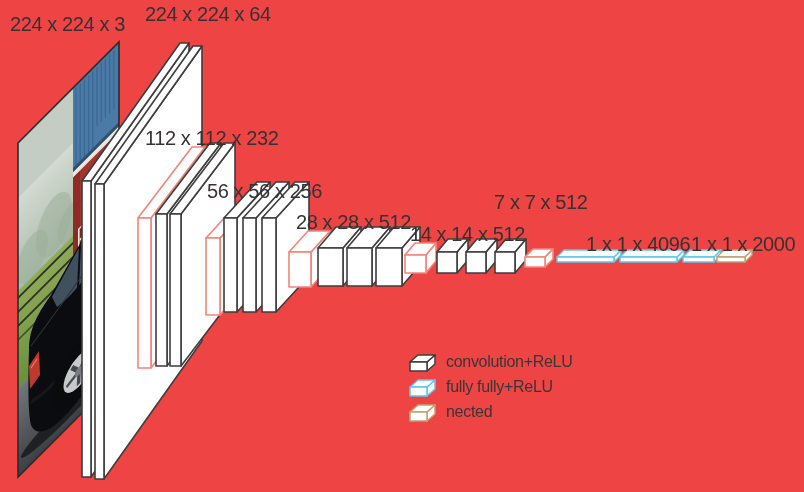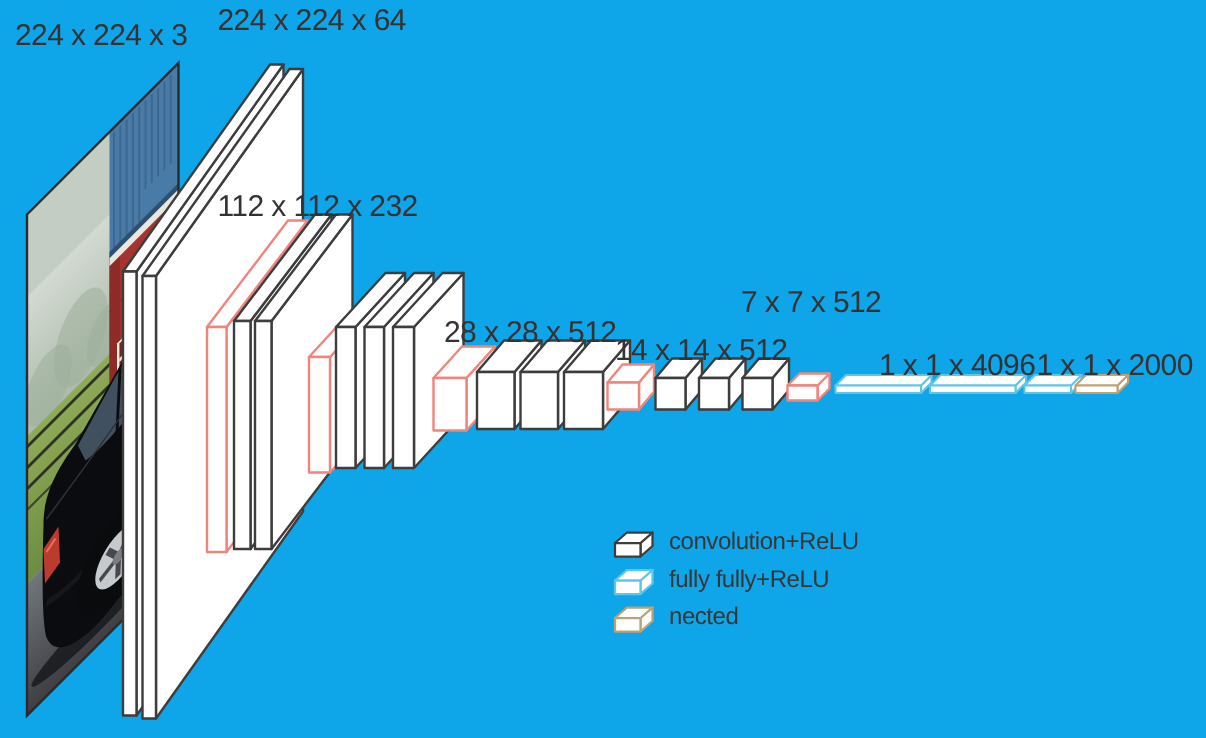--- a/index.html
+++ b/index.html
@@ -1,16 +1,16 @@
 <!DOCTYPE html>
 <html><head>
 <meta charset="utf-8">
 <style>
   html,body{margin:0;padding:0;background:#fff;}
-  .stage{position:relative;width:804px;height:492px;background:#0ea5e9;overflow:hidden;
+  .stage{position:relative;width:804px;height:492px;background:#ef4444;overflow:hidden;
          font-family:"Liberation Sans", sans-serif;}
   .stage svg.canvas{position:absolute;left:0;top:0;}
   .lbl{position:absolute;font-size:20px;letter-spacing:-0.4px;color:#363233;
        white-space:nowrap;line-height:1;}
   .legend{position:absolute;left:406px;top:349px;}
   .legend-row{display:flex;align-items:center;height:25px;}
   .legend-icon{width:36px;height:24px;flex:0 0 36px;}
   .legend-text{font-size:16px;letter-spacing:-0.3px;color:#3a3637;margin-left:4px;white-space:nowrap;}
 </style>
 </head>
@@ -162,20 +162,21 @@
         <polygon points="683,257 714,257 714,262 683,262" fill="#ffffff" stroke="#5fc6e8" stroke-width="1.4" stroke-linejoin="round"></polygon>
         <polygon points="745,257 752,250 752,255 745,262" fill="#ffffff" stroke="#c0a173" stroke-width="1.4" stroke-linejoin="round"></polygon>
         <polygon points="717,257 724,250 752,250 745,257" fill="#ffffff" stroke="#c0a173" stroke-width="1.4" stroke-linejoin="round"></polygon>
         <polygon points="717,257 745,257 745,262 717,262" fill="#ffffff" stroke="#c0a173" stroke-width="1.4" stroke-linejoin="round"></polygon>
       </g>
     </svg>
 
   <div class="lbl" style="left:10px;top:14px">224 x 224 x 3</div>
   <div class="lbl" style="left:145px;top:4px">224 x 224 x 64</div>
   <div class="lbl" style="left:145px;top:128px">112 x 112 x 232</div>
+  <div class="lbl" style="left:207px;top:181px">56 x 56 x 256</div>
   <div class="lbl" style="left:296px;top:212px">28 x 28 x 512</div>
   <div class="lbl" style="left:410px;top:224px">14 x 14 x 512</div>
   <div class="lbl" style="left:494px;top:192px">7 x 7 x 512</div>
   <div class="lbl" style="left:586px;top:234px">1 x 1 x 4096</div>
   <div class="lbl" style="left:691px;top:234px">1 x 1 x 2000</div>
 
   <div class="legend">
     <div class="legend-row">
       <svg class="legend-icon" viewBox="0 0 36 24">
           <polygon points="21,12 29,5 29,14 21,21" fill="#ffffff" stroke="#3d3d3d" stroke-width="1.5" stroke-linejoin="round"></polygon>

